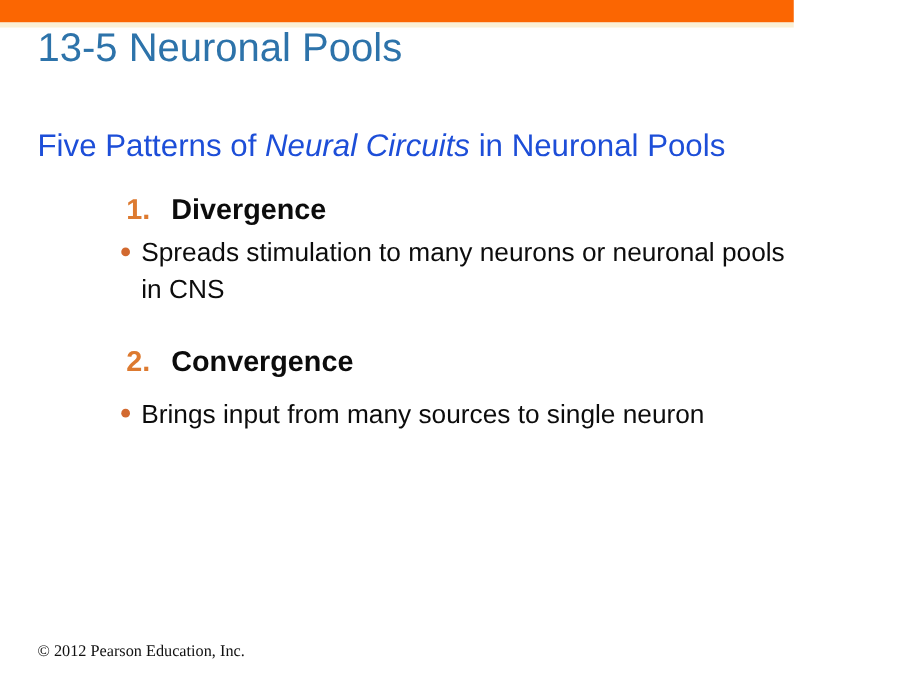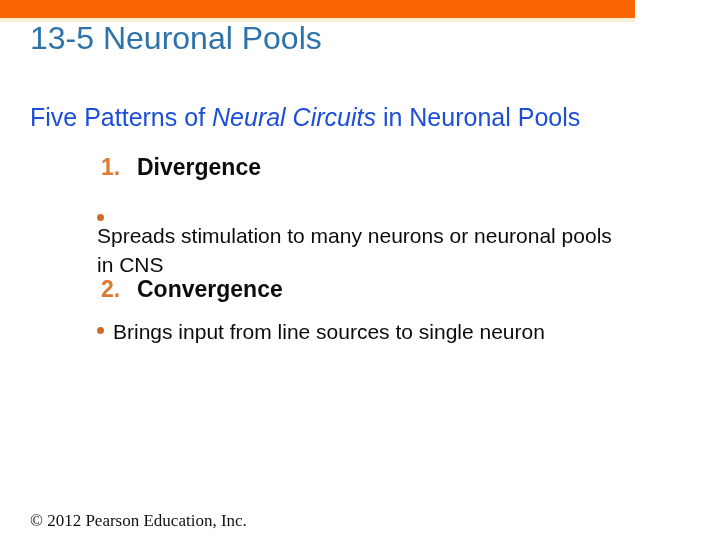--- a/index.html
+++ b/index.html
@@ -76,27 +76,27 @@
     font-size: 21px;
     line-height: 29px;
     color: #0c0c0c;
     white-space: pre-line;
     max-width: 575px;
   }
   .footer-copyright {
     position: absolute;
     left: 30px; top: 511px;
     font-family: "Liberation Serif", "DejaVu Serif", serif;
-    font-size: 17px;
+    font-size: 13px;
     line-height: 20px;
     color: #111111;
     white-space: nowrap;
   }
   .pos-item-1 { top: 153px; }
-  .pos-bullet-1 { top: 204px; flex-direction: column; }
+  .pos-bullet-1 { top: 188px; }
   .pos-item-2 { top: 275px; }
   .pos-bullet-2 { top: 317px; }
   .pos-item-3 { top: 363px; }
   .pos-bullet-3 { top: 405px; }
 </style>
 </head>
 <body>
 
 <div class="slide">
 
@@ -116,19 +116,19 @@
     <span class="bullet-dot"></span>
     <span class="bullet-text">Spreads stimulation to many neurons or neuronal pools
 in CNS</span>
   </div>
 
   <div class="num-item pos-item-2">
     <span class="num">2.</span><span>Convergence</span>
   </div>
   <div class="bullet-row pos-bullet-2">
     <span class="bullet-dot"></span>
-    <span class="bullet-text">Brings input from line sources to single neuron</span>
+    <span class="bullet-text">Brings input from many sources to single neuron</span>
   </div>
 
 
   <div class="footer-copyright">© 2012 Pearson Education, Inc.</div>
 
 </div>
 
 </body></html>

